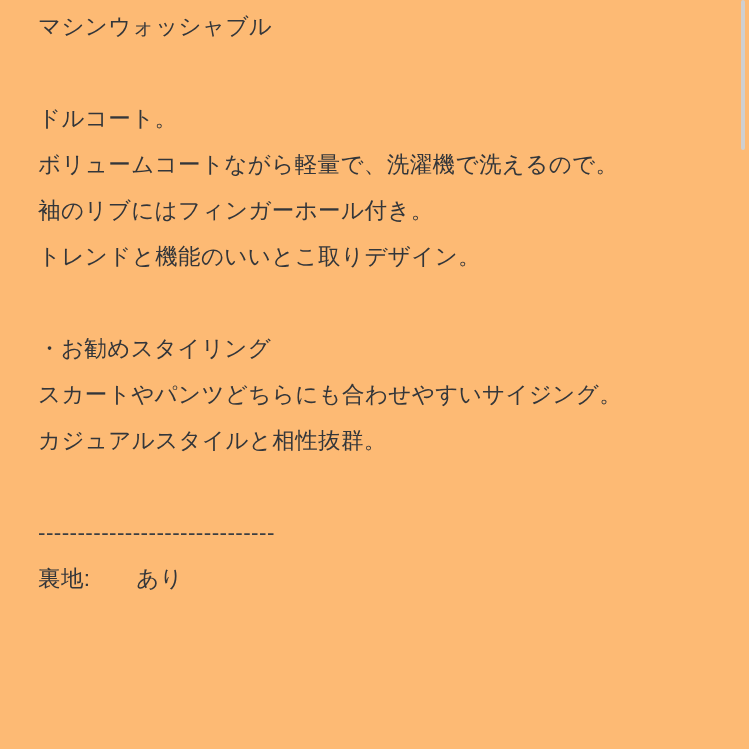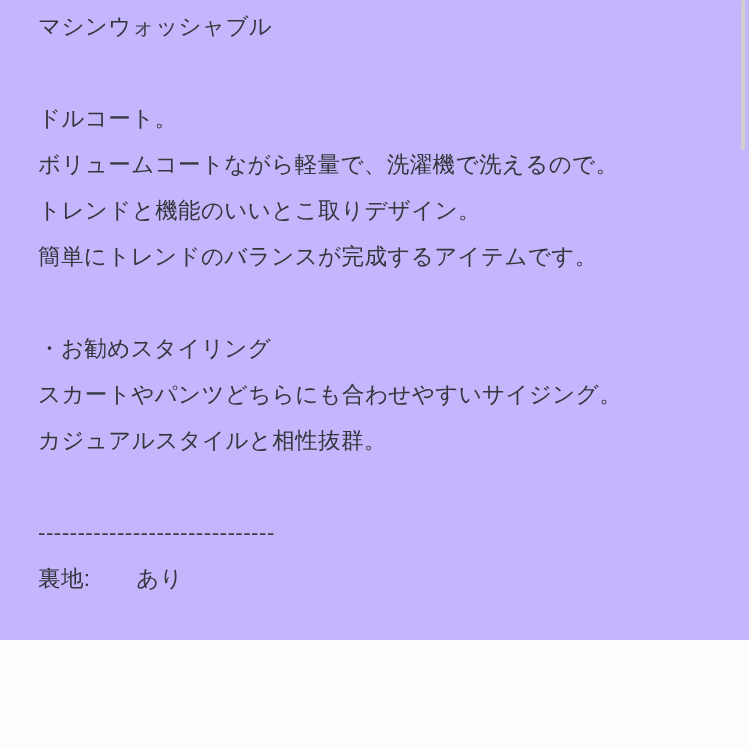--- a/index.html
+++ b/index.html
@@ -12,22 +12,22 @@
     background: #fdfdfd;
     font-family: "Liberation Sans", sans-serif;
     overflow: hidden;
     position: relative;
   }
   .page {
     position: absolute;
     left: 0;
     top: 0;
     width: 749px;
-    height: 640px;
-    background: #c4b5fd;
+    height: 749px;
+    background: #fdba74;
     box-sizing: border-box;
     padding: 0 38px;
     overflow: hidden;
   }
   .doc-body {
     font-size: 22.5px;
     line-height: 46px;
     color: #33363a;
     letter-spacing: 0.4px;
     font-weight: 400;
@@ -73,22 +73,22 @@
 </head>
 <body>
 
 <div class="page">
   <div class="spacer-top"></div>
   <div class="doc-body">
     <div class="line">マシンウォッシャブル</div>
     <div class="line blank"></div>
     <div class="line">ドルコート。</div>
     <div class="line">ボリュームコートながら軽量で、洗濯機で洗えるので。</div>
+    <div class="line">袖のリブにはフィンガーホール付き。</div>
     <div class="line">トレンドと機能のいいとこ取りデザイン。</div>
-    <div class="line">簡単にトレンドのバランスが完成するアイテムです。</div>
     <div class="line blank"></div>
     <div class="line">・お勧めスタイリング</div>
     <div class="line">スカートやパンツどちらにも合わせやすいサイジング。</div>
     <div class="line">カジュアルスタイルと相性抜群。</div>
     <div class="line blank"></div>
     <div class="divider-line">------------------------------</div>
     <div class="line last-line">裏地:　　あり</div>
   </div>
 </div>
 

